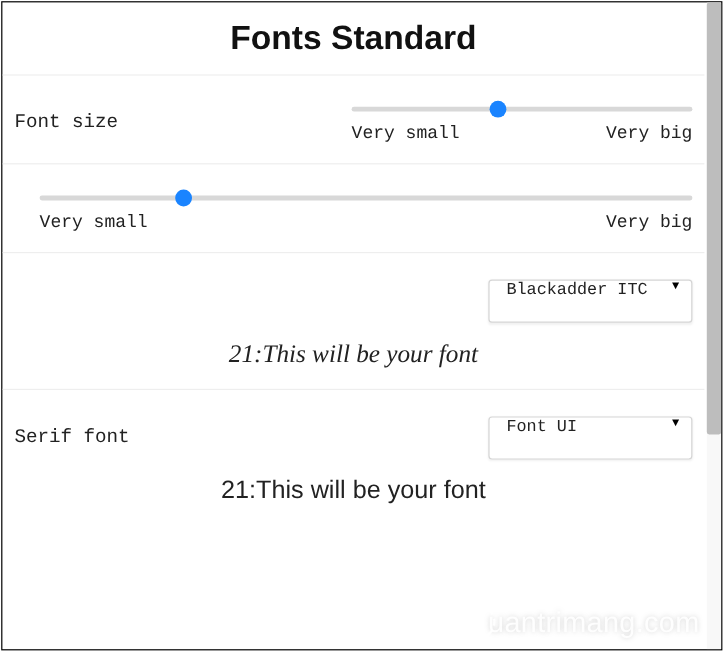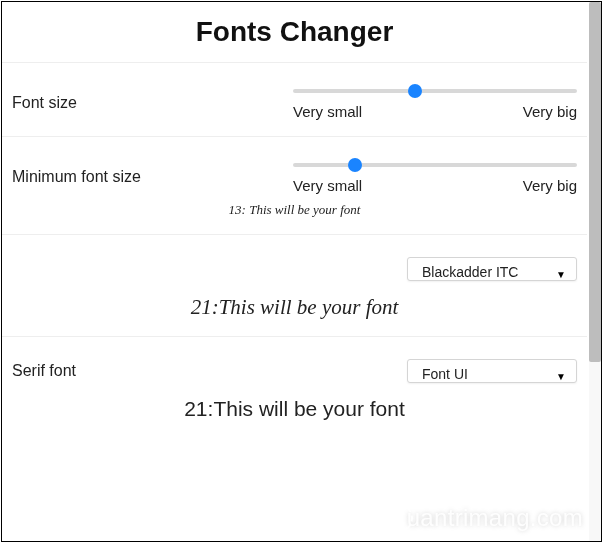--- a/index.html
+++ b/index.html
@@ -47,20 +47,21 @@
       padding: 14px 0 14px 0;
       color: #111;
     }
     .section {
       border-top: 1px solid #eee;
       padding: 22px 10px 16px 10px;
     }
     .row {
       display: flex;
       align-items: center;
+      font-family: Liberation Mono, monospace;
     }
     .label {
       width: 260px;
       font-size: 16px;
       color: #222;
       line-height: 1.2;
     }
     .control {
       flex: 1;
     }
@@ -111,26 +112,26 @@
     .preview-plain {
       font-family: "Segoe UI", Arial, sans-serif;
       font-size: 21px;
       text-align: center;
       margin-top: 14px;
       color: #222;
     }
     
     .select {
       display: flex;
-      align-items: flex-end;
+      align-items: flex-start;
       justify-content: space-between;
       border: 1px solid #d5d5d5;
       background: #fff;
       border-radius: 3px;
-      height: 24px;
+      height: 36px;
       padding: 0 10px 0 14px;
       width: 170px;
       float: right;
       box-shadow: 0 1px 2px rgba(0,0,0,0.06);
       cursor: pointer;
       margin-left: 39px;
     }
     .select-value {
       font-size: 14px;
       color: #222;
@@ -166,51 +167,49 @@
     }
   </style>
 </head>
 <body>
 
 <div class="frame">
   <div class="scrollbar">
     <div class="scrollbar-thumb"></div>
   </div>
   <div class="content">
-    <h1 class="title">Fonts Changer</h1>
+    <h1 class="title">Fonts Standard</h1>
 
     <div class="section">
       <div class="row">
         <div class="label">Font size</div>
         <div class="control slider-wrap">
           <div class="slider-track">
             <div class="slider-thumb" style="left:43%"></div>
           </div>
           <div class="slider-labels">
             <span>Very small</span>
             <span>Very big</span>
           </div>
         </div>
       </div>
     </div>
 
     <div class="section">
       <div class="row">
-        <div class="label">Minimum font size</div>
         <div class="control slider-wrap">
           <div class="slider-track">
             <div class="slider-thumb" style="left:22%"></div>
           </div>
           <div class="slider-labels">
             <span>Very small</span>
             <span>Very big</span>
           </div>
         </div>
       </div>
-      <div class="preview-cursive-small">13: This will be your font</div>
     </div>
 
     <div class="section clearfix">
       <div class="row">
         <div class="control">
           <div class="select">
             <span class="select-value">Blackadder ITC</span>
             <span class="select-caret">▼</span>
           </div>
         </div>

